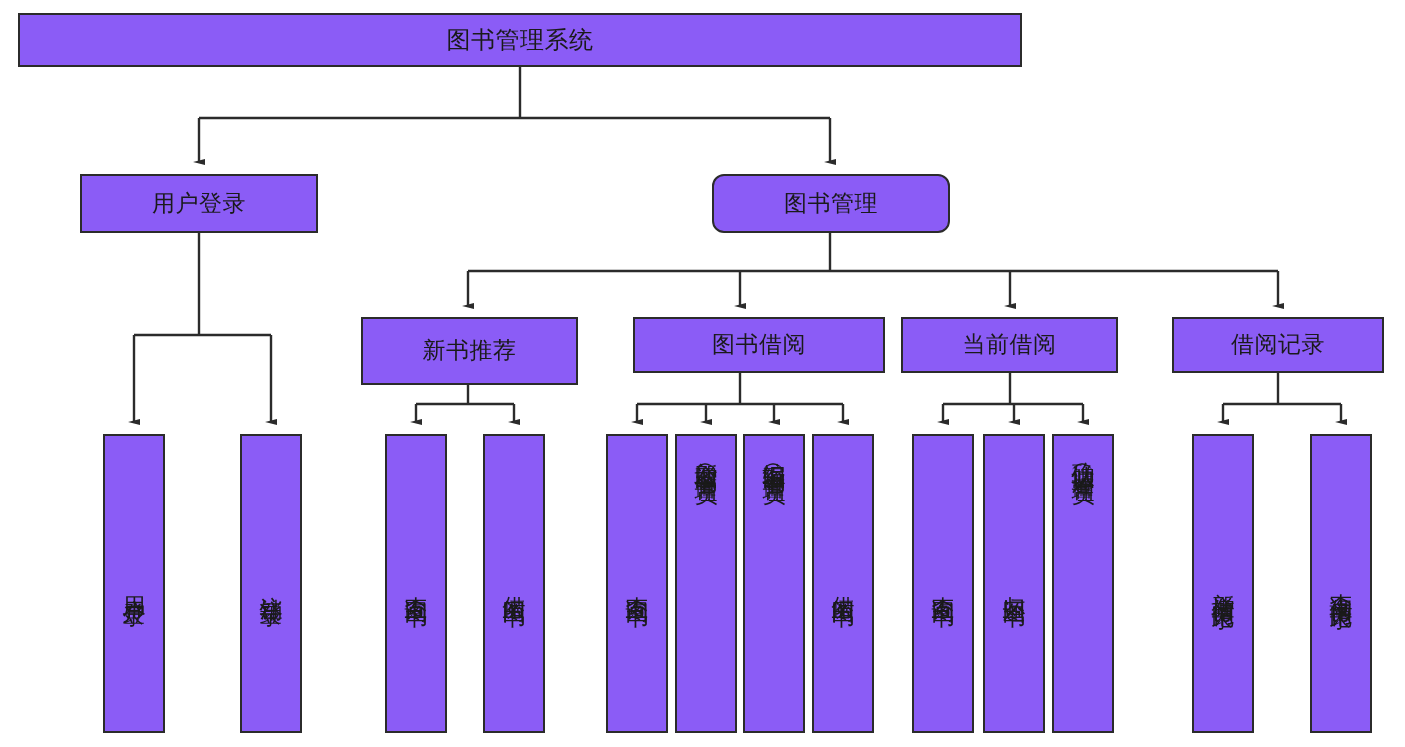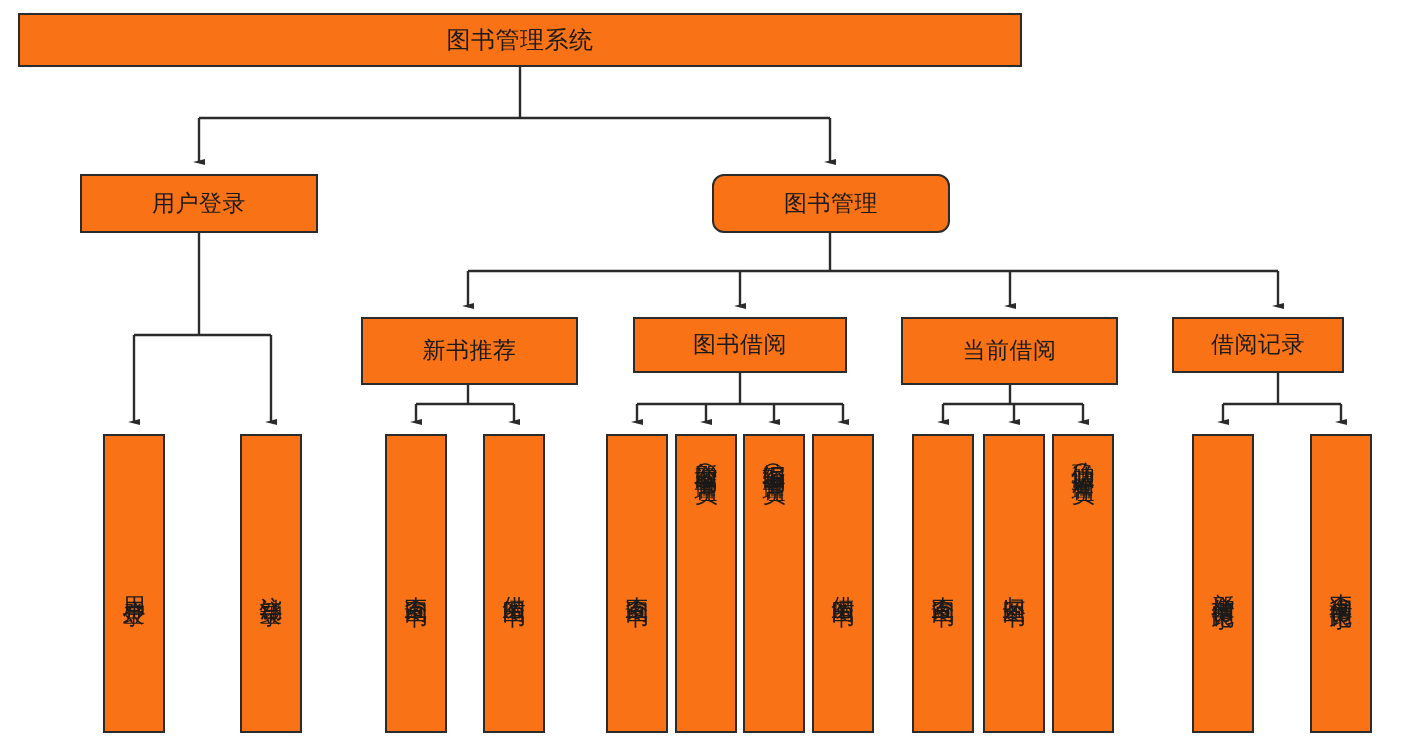--- a/index.html
+++ b/index.html
@@ -23,21 +23,21 @@
     position: absolute;
     left: 0;
     top: 0;
     width: 1405px;
     height: 747px;
     pointer-events: none;
   }
   .node {
     position: absolute;
     box-sizing: border-box;
-    background: #f97316;
+    background: #8b5cf6;
     border: 2px solid #2b2b2b;
     display: flex;
     align-items: center;
     justify-content: center;
     color: #1a1a1a;
     overflow: hidden;
   }
   .node .label {
     display: block;
     text-align: center;
@@ -142,27 +142,27 @@
   <div class="node horizontal" style="left:80px; top:174px; width:238px; height:59px;">
     <span class="label">用户登录</span>
   </div>
   <div class="node horizontal" style="left:712px; top:174px; width:238px; height:59px;border-radius:12px;">
     <span class="label">图书管理</span>
   </div>
 
   <div class="node horizontal" style="left:361px; top:317px; width:217px; height:68px;justify-content:center;">
     <span class="label">新书推荐</span>
   </div>
-  <div class="node horizontal" style="left:633px; top:317px; width:214px; height:56px;">
+  <div class="node horizontal" style="left:633px; top:317px; width:252px; height:56px;">
     <span class="label">图书借阅</span>
   </div>
-  <div class="node horizontal" style="left:901px; top:317px; width:217px; height:68px;">
+  <div class="node horizontal" style="left:901px; top:317px; width:217px; height:56px;">
     <span class="label">当前借阅</span>
   </div>
-  <div class="node horizontal" style="left:1172px; top:317px; width:172px; height:56px;">
+  <div class="node horizontal" style="left:1172px; top:317px; width:212px; height:56px;">
     <span class="label">借阅记录</span>
   </div>
 
   <div class="node vertical centered" style="left:103px; top:434px; width:62px; height:299px;">
     <span class="label">用户登录</span>
   </div>
   <div class="node vertical centered" style="left:240px; top:434px; width:62px; height:299px;">
     <span class="label">注销登录</span>
   </div>
 

